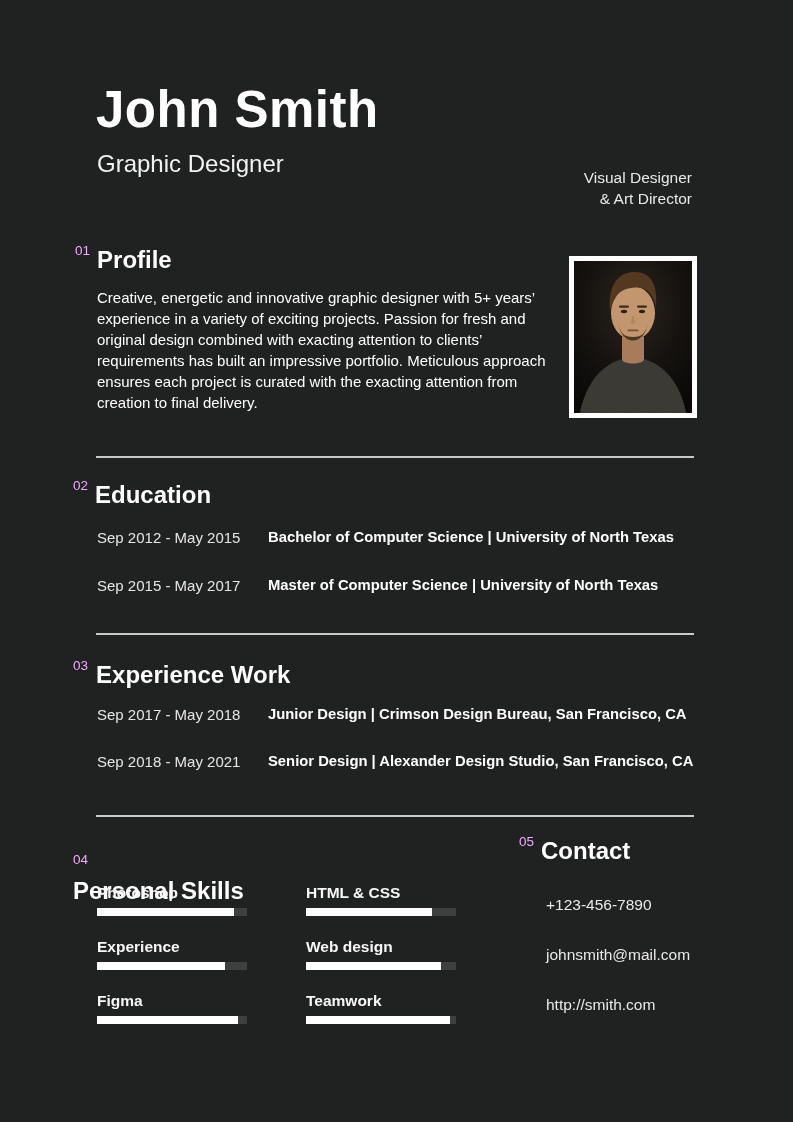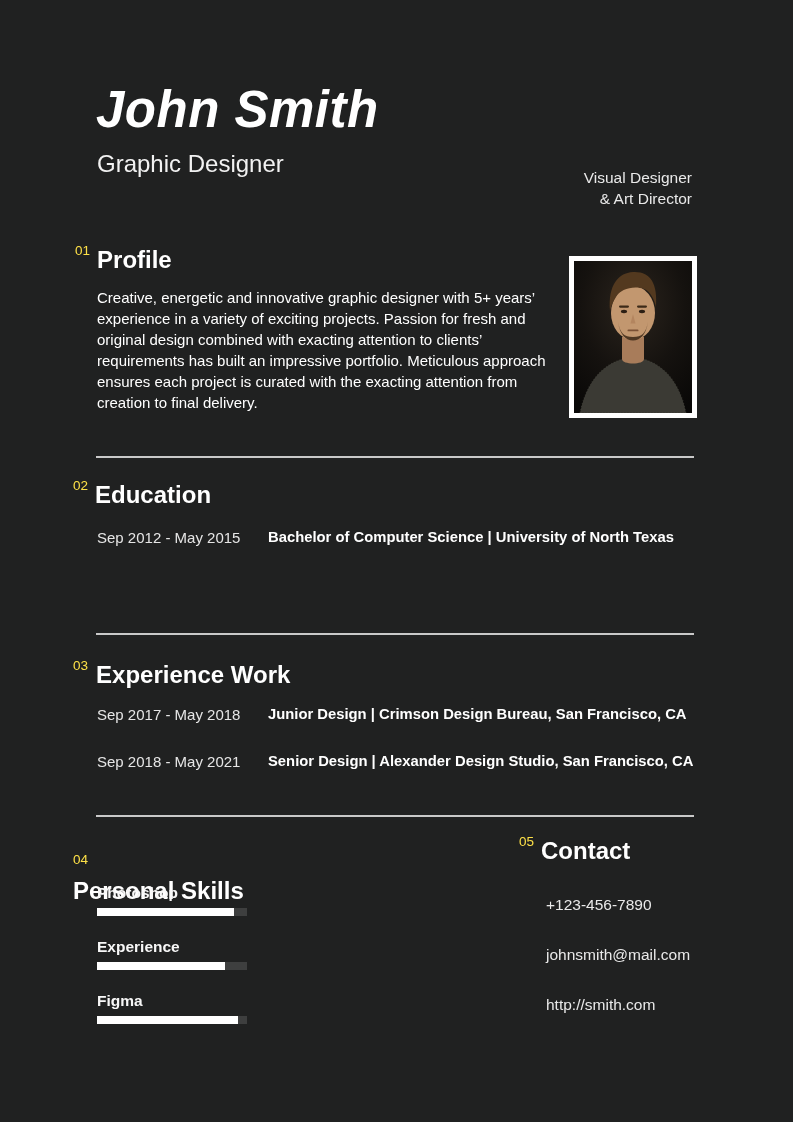--- a/index.html
+++ b/index.html
@@ -7,27 +7,27 @@
     position:relative;
     width:793px;height:1122px;
     background:#202121;
     font-family:"Liberation Sans","DejaVu Sans",sans-serif;
     color:#f0f0f0;
     overflow:hidden;
   }
   .abs{position:absolute;}
 
   
-  .name{left:96px;top:82px;margin:0;font-size:51px;line-height:1.1;font-weight:700;color:#ffffff;letter-spacing:0.5px;font-style:italic;}
+  .name{left:96px;top:82px;margin:0;font-size:51px;line-height:1.1;font-weight:700;color:#ffffff;letter-spacing:0.5px;}
   .job-title{left:97px;top:150px;font-size:24px;font-weight:400;color:#f2f2f2;}
   .tagline{right:101px;top:167px;font-size:15.5px;line-height:21px;color:#e9e9e9;text-align:right;white-space:pre-line;}
 
   
   .sec-head{display:flex;align-items:flex-start;gap:7px;}
-  .sec-num{font-size:13.5px;line-height:1;font-weight:400;color:#fde047;margin-top:1px;}
+  .sec-num{font-size:13.5px;line-height:1;font-weight:400;color:#f0abfc;margin-top:1px;}
   .sec-title{font-size:24px;line-height:1;font-weight:700;color:#ffffff;margin-top:5px;}
   .head-profile{left:75px;top:243px;}
   .head-education{left:73px;top:478px;}
   .head-experience{left:73px;top:658px;gap:8px;}
   .head-skills{left:73px;top:852px;flex-direction:column;}
   .head-contact{left:519px;top:834px;}
 
   .profile-body{left:97px;top:288px;width:452px;margin:0;font-size:15px;line-height:20.9px;color:#ffffff;}
 
   
@@ -105,20 +105,24 @@
   <div class="abs divider divider-1"></div>
 
   <div class="abs sec-head head-education">
     <span class="sec-num">02</span>
     <span class="sec-title">Education</span>
   </div>
   <div class="abs row edu-row-1">
     <span class="date">Sep 2012 - May 2015</span>
     <span class="detail">Bachelor of Computer Science | University of North Texas</span>
   </div>
+  <div class="abs row edu-row-2">
+    <span class="date">Sep 2015 - May 2017</span>
+    <span class="detail">Master of Computer Science | University of North Texas</span>
+  </div>
 
   <div class="abs divider divider-2"></div>
 
   <div class="abs sec-head head-experience">
     <span class="sec-num">03</span>
     <span class="sec-title">Experience Work</span>
   </div>
   <div class="abs row exp-row-1">
     <span class="date">Sep 2017 - May 2018</span>
     <span class="detail">Junior Design | Crimson Design Bureau, San Francisco, CA</span>
@@ -149,20 +153,40 @@
         </div>
     </div>
     <div class="skill">
       <div class="skill-label">Figma</div>
       <div class="bar">
           <div class="bar-fill" style="width: 94%;"></div>
         </div>
     </div>
   </div>
 
+  <div class="abs skill-col skill-col-2">
+    <div class="skill">
+      <div class="skill-label">HTML &amp; CSS</div>
+      <div class="bar">
+          <div class="bar-fill" style="width: 84%;"></div>
+        </div>
+    </div>
+    <div class="skill">
+      <div class="skill-label">Web design</div>
+      <div class="bar">
+          <div class="bar-fill" style="width: 90%;"></div>
+        </div>
+    </div>
+    <div class="skill">
+      <div class="skill-label">Teamwork</div>
+      <div class="bar">
+          <div class="bar-fill" style="width: 96%;"></div>
+        </div>
+    </div>
+  </div>
 
   <div class="abs sec-head head-contact">
     <span class="sec-num">05</span>
     <span class="sec-title">Contact</span>
   </div>
   <div class="abs contact-list">
     <div class="contact-item">+123-456-7890</div>
     <div class="contact-item">johnsmith@mail.com</div>
     <div class="contact-item">http://smith.com</div>
   </div>

